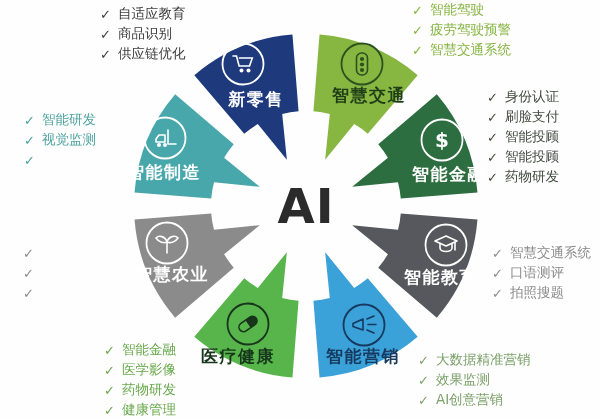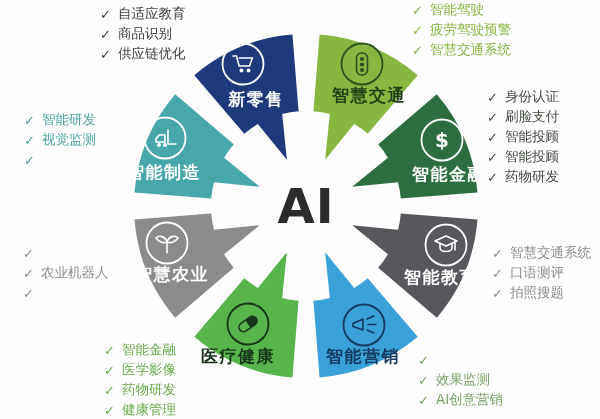--- a/index.html
+++ b/index.html
@@ -162,20 +162,21 @@
           <span>口语测评</span>
         </div>
         <div class="feature-item">
           <span class="check">✓</span>
           <span>拍照搜题</span>
         </div>
       </div>
       <div class="feature-list" style="left: 418px; top: 350px; color: rgb(123, 162, 105);">
         <div class="feature-item">
           <span class="check">✓</span>
+          <span>大数据精准营销</span>
         </div>
         <div class="feature-item">
           <span class="check">✓</span>
           <span>效果监测</span>
         </div>
         <div class="feature-item">
           <span class="check">✓</span>
           <span>AI创意营销</span>
         </div>
       </div>
@@ -196,21 +197,20 @@
           <span class="check">✓</span>
           <span>健康管理</span>
         </div>
       </div>
       <div class="feature-list" style="left: 23px; top: 243px; color: rgb(138, 138, 138);">
         <div class="feature-item">
           <span class="check">✓</span>
         </div>
         <div class="feature-item">
           <span class="check">✓</span>
-          <span>农业机器人</span>
         </div>
         <div class="feature-item">
           <span class="check">✓</span>
         </div>
       </div>
       <div class="feature-list" style="left: 24px; top: 110px; color: rgb(77, 163, 159);">
         <div class="feature-item">
           <span class="check">✓</span>
           <span>智能研发</span>
         </div>

